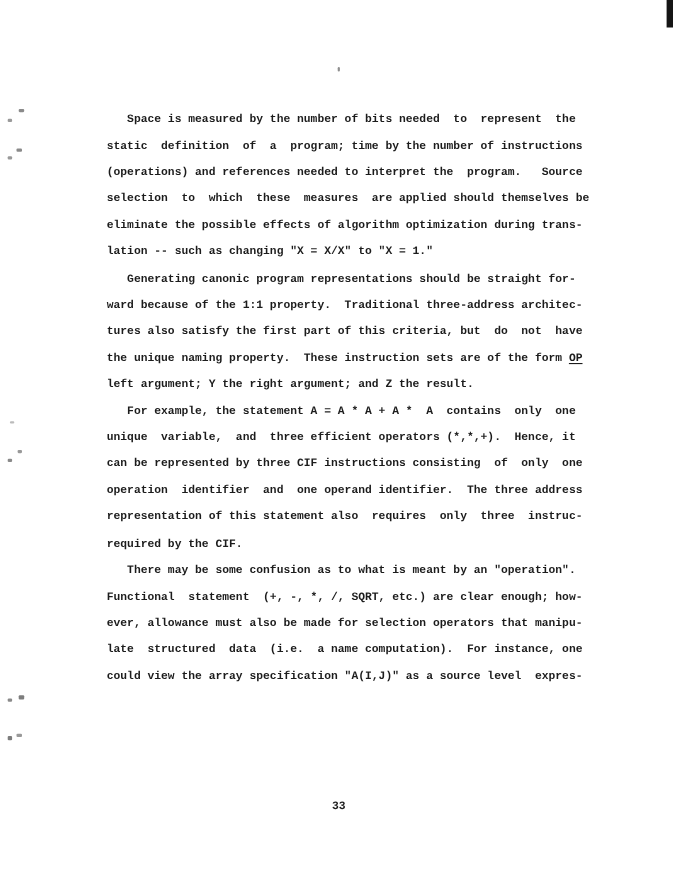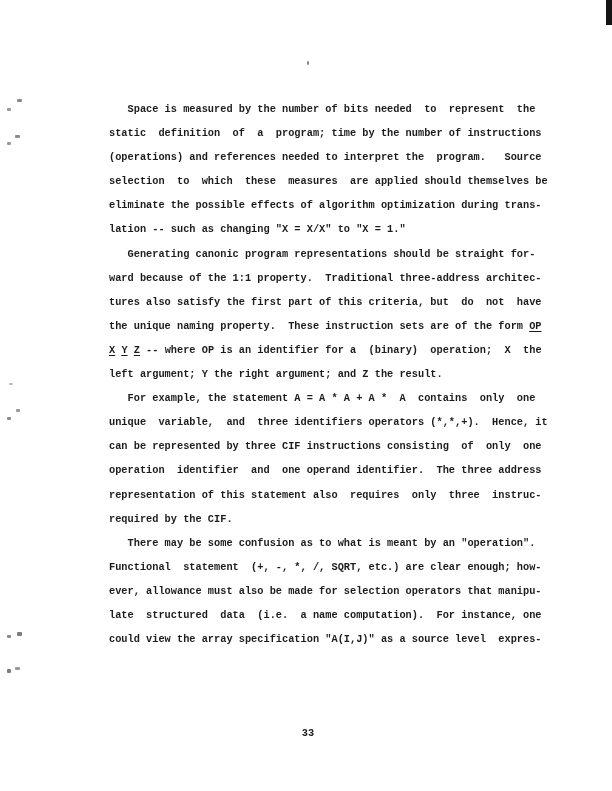--- a/index.html
+++ b/index.html
@@ -47,35 +47,34 @@
   .speck{
     position:absolute;
     border-radius:1px;
   }
 </style>
 </head>
 <body>
 
 <div class="page">
   <div class="corner-mark" style="background: rgb(21, 21, 21); width: 6px; height: 25px;"></div>
-  <div class="text-block" id="text-block" style="color: rgb(28, 28, 28); margin-left: 12px;">
+  <div class="text-block" id="text-block" style="color: rgb(28, 28, 28);">
       <div class="line"><span>   Space is measured by the number of bits needed  to  represent  the</span></div>
       <div class="line"><span>static  definition  of  a  program; time by the number of instructions</span></div>
       <div class="line"><span>(operations) and references needed to interpret the  program.   Source</span></div>
       <div class="line"><span>selection  to  which  these  measures  are applied should themselves be</span></div>
       <div class="line"><span>eliminate the possible effects of algorithm optimization during trans-</span></div>
       <div class="line"><span>lation -- such as changing "X = X/X" to "X = 1."</span></div>
       <div class="line"><span>   Generating canonic program representations should be straight for-</span></div>
       <div class="line"><span>ward because of the 1:1 property.  Traditional three-address architec-</span></div>
       <div class="line"><span>tures also satisfy the first part of this criteria, but  do  not  have</span></div>
       <div class="line"><span>the unique naming property.  These instruction sets are of the form </span><span class="u">OP</span></div>
-      <div class="line"><span class="u">X</span><span> </span><span class="u">Y</span><span> </span><span class="u">Z</span><span> -- where OP is an identifier for a  (binary)  operation;  X  the</span></div>
       <div class="line"><span>left argument; Y the right argument; and Z the result.</span></div>
       <div class="line"><span>   For example, the statement A = A * A + A *  A  contains  only  one</span></div>
-      <div class="line"><span>unique  variable,  and  three identifiers operators (*,*,+).  Hence, it</span></div>
+      <div class="line"><span>unique  variable,  and  three efficient operators (*,*,+).  Hence, it</span></div>
       <div class="line"><span>can be represented by three CIF instructions consisting  of  only  one</span></div>
       <div class="line"><span>operation  identifier  and  one operand identifier.  The three address</span></div>
       <div class="line"><span>representation of this statement also  requires  only  three  instruc-</span></div>
       <div class="line"><span>required by the CIF.</span></div>
       <div class="line"><span>   There may be some confusion as to what is meant by an "operation".</span></div>
       <div class="line"><span>Functional  statement  (+, -, *, /, SQRT, etc.) are clear enough; how-</span></div>
       <div class="line"><span>ever, allowance must also be made for selection operators that manipu-</span></div>
       <div class="line"><span>late  structured  data  (i.e.  a name computation).  For instance, one</span></div>
       <div class="line"><span>could view the array specification "A(I,J)" as a source level  expres-</span></div>
     </div>

